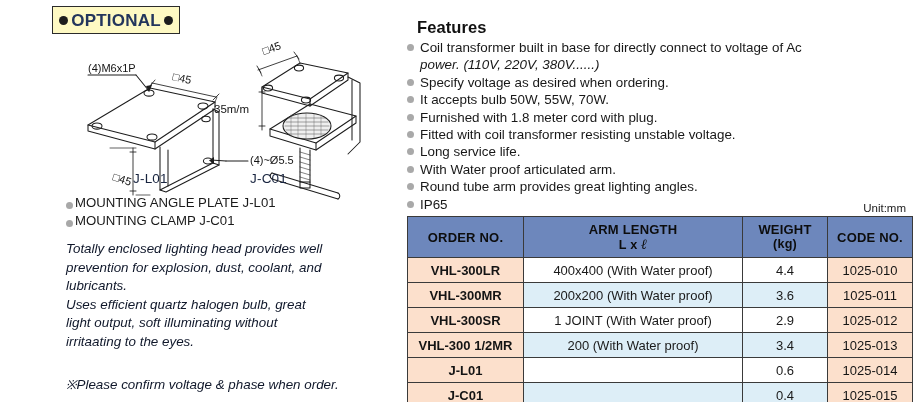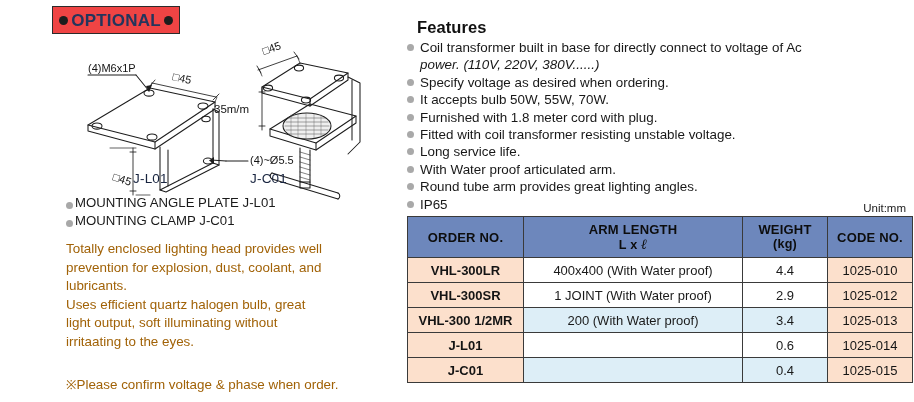--- a/index.html
+++ b/index.html
@@ -22,21 +22,21 @@
     position: absolute;
     left: 0; top: 0;
     width: 405px; height: 402px;
   }
 
   
   #optional-badge {
     position: absolute;
     left: 52px; top: 6px;
     width: 128px; height: 28px;
-    background: #ef4444;
+    background: #fef9c3;
     border: 1.6px solid #2b2b2b;
     display: flex;
     align-items: center;
     justify-content: center;
     gap: 3px;
   }
   #optional-badge .dot {
     width: 9px; height: 9px;
     border-radius: 50%;
     background: #1d1d1d;
@@ -90,21 +90,22 @@
     flex: 0 0 auto;
   }
 
   
   #desc {
     position: absolute;
     left: 66px; top: 240px;
     width: 332px;
     font-size: 13.4px;
     line-height: 18.6px;
-    color: #a16207;
+    color: #0f172a;
+    font-style: italic;
   }
   #desc p { margin: 0; }
   #desc .note { white-space: nowrap; margin-top: 24px; }
   #desc .mark { font-size: 12.5px; }
 
   
   #right-col {
     position: absolute;
     left: 405px; top: 12px;
     width: 509px; height: 402px;
@@ -420,20 +421,26 @@
             <th>CODE NO.</th>
           </tr>
         </thead>
         <tbody>
           <tr>
             <td class="c-order">VHL-300LR</td>
             <td class="c-arm">400x400 (With Water proof)</td>
             <td class="c-weight">4.4</td>
             <td class="c-code">1025-010</td>
           </tr>
+          <tr class="alt">
+            <td class="c-order">VHL-300MR</td>
+            <td class="c-arm">200x200 (With Water proof)</td>
+            <td class="c-weight">3.6</td>
+            <td class="c-code">1025-011</td>
+          </tr>
           <tr>
             <td class="c-order">VHL-300SR</td>
             <td class="c-arm">1 JOINT (With Water proof)</td>
             <td class="c-weight">2.9</td>
             <td class="c-code">1025-012</td>
           </tr>
           <tr class="alt">
             <td class="c-order">VHL-300 1/2MR</td>
             <td class="c-arm">200 (With Water proof)</td>
             <td class="c-weight">3.4</td>

